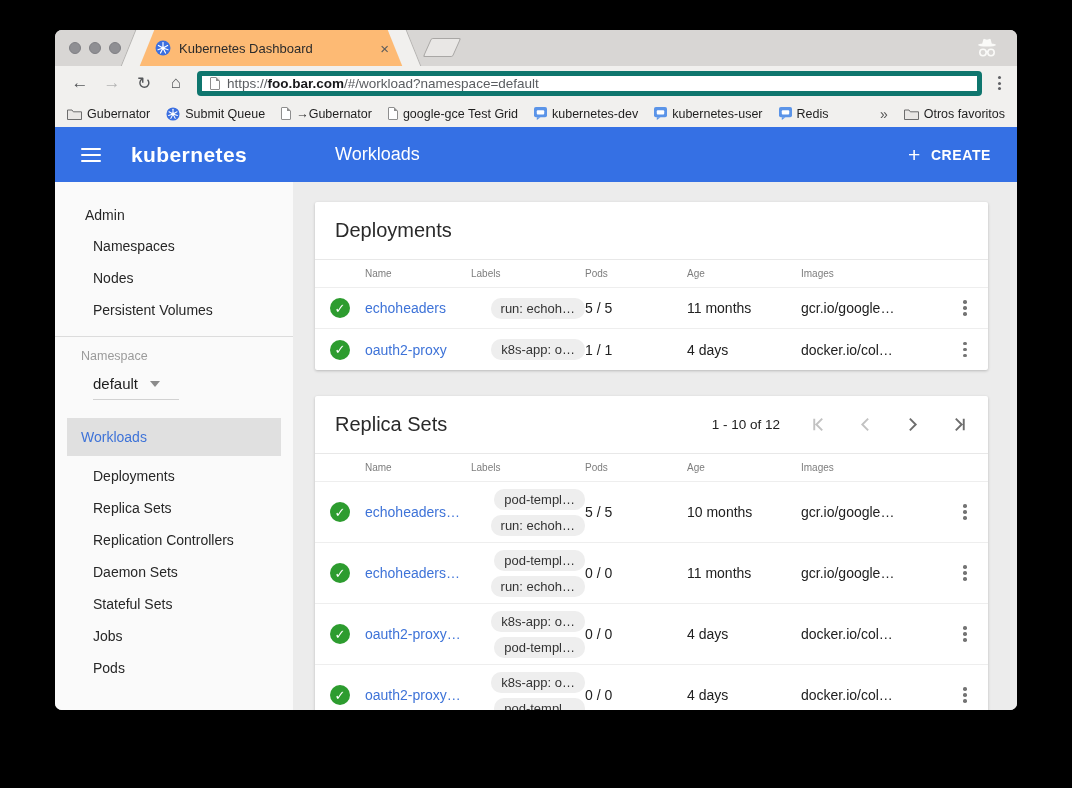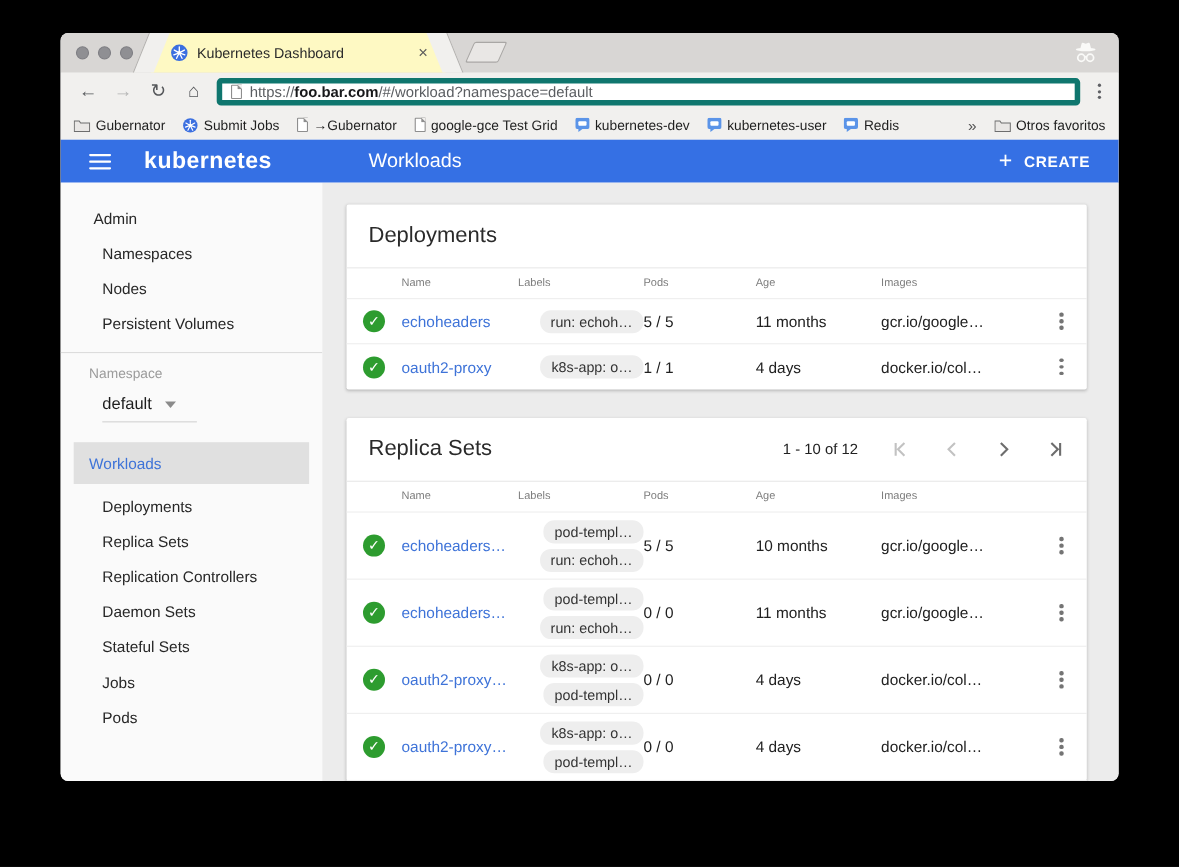--- a/index.html
+++ b/index.html
@@ -3,21 +3,21 @@
 <meta charset="utf-8">
 <style>
   * { margin:0; padding:0; box-sizing:border-box; }
   html,body { width:1072px; height:788px; background:#000; font-family:"Liberation Sans","DejaVu Sans",sans-serif; overflow:hidden; }
   .window { position:absolute; left:55px; top:30px; width:962px; height:680px; border-radius:7px; overflow:hidden; background:#fff; display:flex; flex-direction:column; }
 
   
   .tabstrip { height:36px; background:#d8d6d4; position:relative; flex:0 0 auto; }
   .traffic { position:absolute; left:14px; top:12px; display:flex; gap:8px; }
   .traffic .dot { width:12px; height:12px; border-radius:50%; background:#8f8f93; border:1px solid #7f7f84; }
-  .tab { position:absolute; left:82px; top:0; width:268px; height:36px; background:#fef9c3; display:flex; align-items:center; padding:0 14px 0 18px; }
+  .tab { position:absolute; left:82px; top:0; width:268px; height:36px; background:#fdba74; display:flex; align-items:center; padding:0 14px 0 18px; }
   .tab::before, .tab::after { content:""; position:absolute; top:0; bottom:0; width:18px; background:#f1f0ee; }
   .tab::before { left:-9px; transform:skewX(-22deg); border-left:1px solid #b3b1af; }
   .tab::after { right:-9px; transform:skewX(22deg); border-right:1px solid #b3b1af; }
   .tab-title { font-size:13px; color:#2b2b2b; margin-left:8px; flex:1; white-space:nowrap; overflow:hidden; }
   .tab-close { font-size:15px; color:#5c5c5c; cursor:default; padding:0 2px; }
   .newtab { position:absolute; left:372px; top:8px; width:30px; height:19px; background:#e9e7e5; border:1px solid #a9a7a5; transform:skewX(-24deg); border-radius:2px; }
   .incognito { position:absolute; right:18px; top:7px; width:24px; height:22px; }
   .toolbar { height:34px; background:#f1f0ee; display:flex; align-items:center; padding:0 10px 0 14px; gap:10px; flex:0 0 auto; }
   .nav-ico { font-size:17px; color:#55575a; width:22px; text-align:center; }
   .nav-ico.disabled { color:#b4b4b4; }
@@ -27,21 +27,21 @@
   .kebab { display:flex; flex-direction:column; gap:2.5px; align-items:center; padding:4px 6px; }
   .kebab i { width:3px; height:3px; border-radius:50%; background:#5f6064; }
   .bookmarks { height:27px; background:#f1f0ee; display:flex; align-items:center; padding:0 12px; gap:16px; font-size:12.5px; color:#1f1f1f; flex:0 0 auto; }
   .bm { display:flex; align-items:center; gap:5px; white-space:nowrap; }
   .bm-spacer { flex:1; }
   .bm-overflow { color:#555; font-size:14px; }
   .doc-ico { width:10px; height:13px; border:1px solid #8e8e8e; border-radius:1px; background:#fff; position:relative; }
   .doc-ico::after { content:""; position:absolute; right:-1px; top:-1px; border-style:solid; border-width:0 4px 4px 0; border-color:transparent #f1f0ee #8e8e8e transparent; }
 
   
-  .appheader { height:39px; background:#3570e4; display:flex; align-items:center; color:#fff; padding:0 26px; flex:0 0 auto; }
+  .appheader { height:55px; background:#3570e4; display:flex; align-items:center; color:#fff; padding:0 26px; flex:0 0 auto; }
   .hamburger { width:20px; display:flex; flex-direction:column; gap:4px; margin-right:30px; }
   .hamburger i { height:2px; background:#fff; border-radius:1px; }
   .logo { font-size:21px; font-weight:bold; letter-spacing:.4px; }
   .page-title { font-size:18px; margin-left:88px; flex:1; }
   .create-btn { display:flex; align-items:center; gap:10px; font-size:14px; font-weight:bold; letter-spacing:.6px; }
   .create-plus { font-size:21px; font-weight:normal; }
 
   
   .appbody { flex:1; display:flex; overflow:hidden; }
   .sidebar { width:238px; background:#fafafa; flex:0 0 auto; padding-top:18px; font-size:14px; color:#272727; }
@@ -143,21 +143,21 @@
           <line x1="8" y1="8" x2="8" y2="2.6"></line>
             <line x1="8" y1="8" x2="12.6" y2="5.5"></line>
           <line x1="8" y1="8" x2="13" y2="9.8"></line>
             <line x1="8" y1="8" x2="10.5" y2="13"></line>
           <line x1="8" y1="8" x2="5.5" y2="13"></line>
             <line x1="8" y1="8" x2="3" y2="9.8"></line>
           <line x1="8" y1="8" x2="3.4" y2="5.5"></line>
         </g>
           <circle cx="8" cy="8" r="1.6" fill="#fff"></circle>
       </svg>
-      <span>Submit Jobs</span>
+      <span>Submit Queue</span>
     </span>
     <span class="bm">
       <span class="doc-ico"></span>
       <span>→Gubernator</span>
     </span>
     <span class="bm">
       <span class="doc-ico"></span>
       <span>google-gce Test Grid</span>
     </span>
     <span class="bm">

